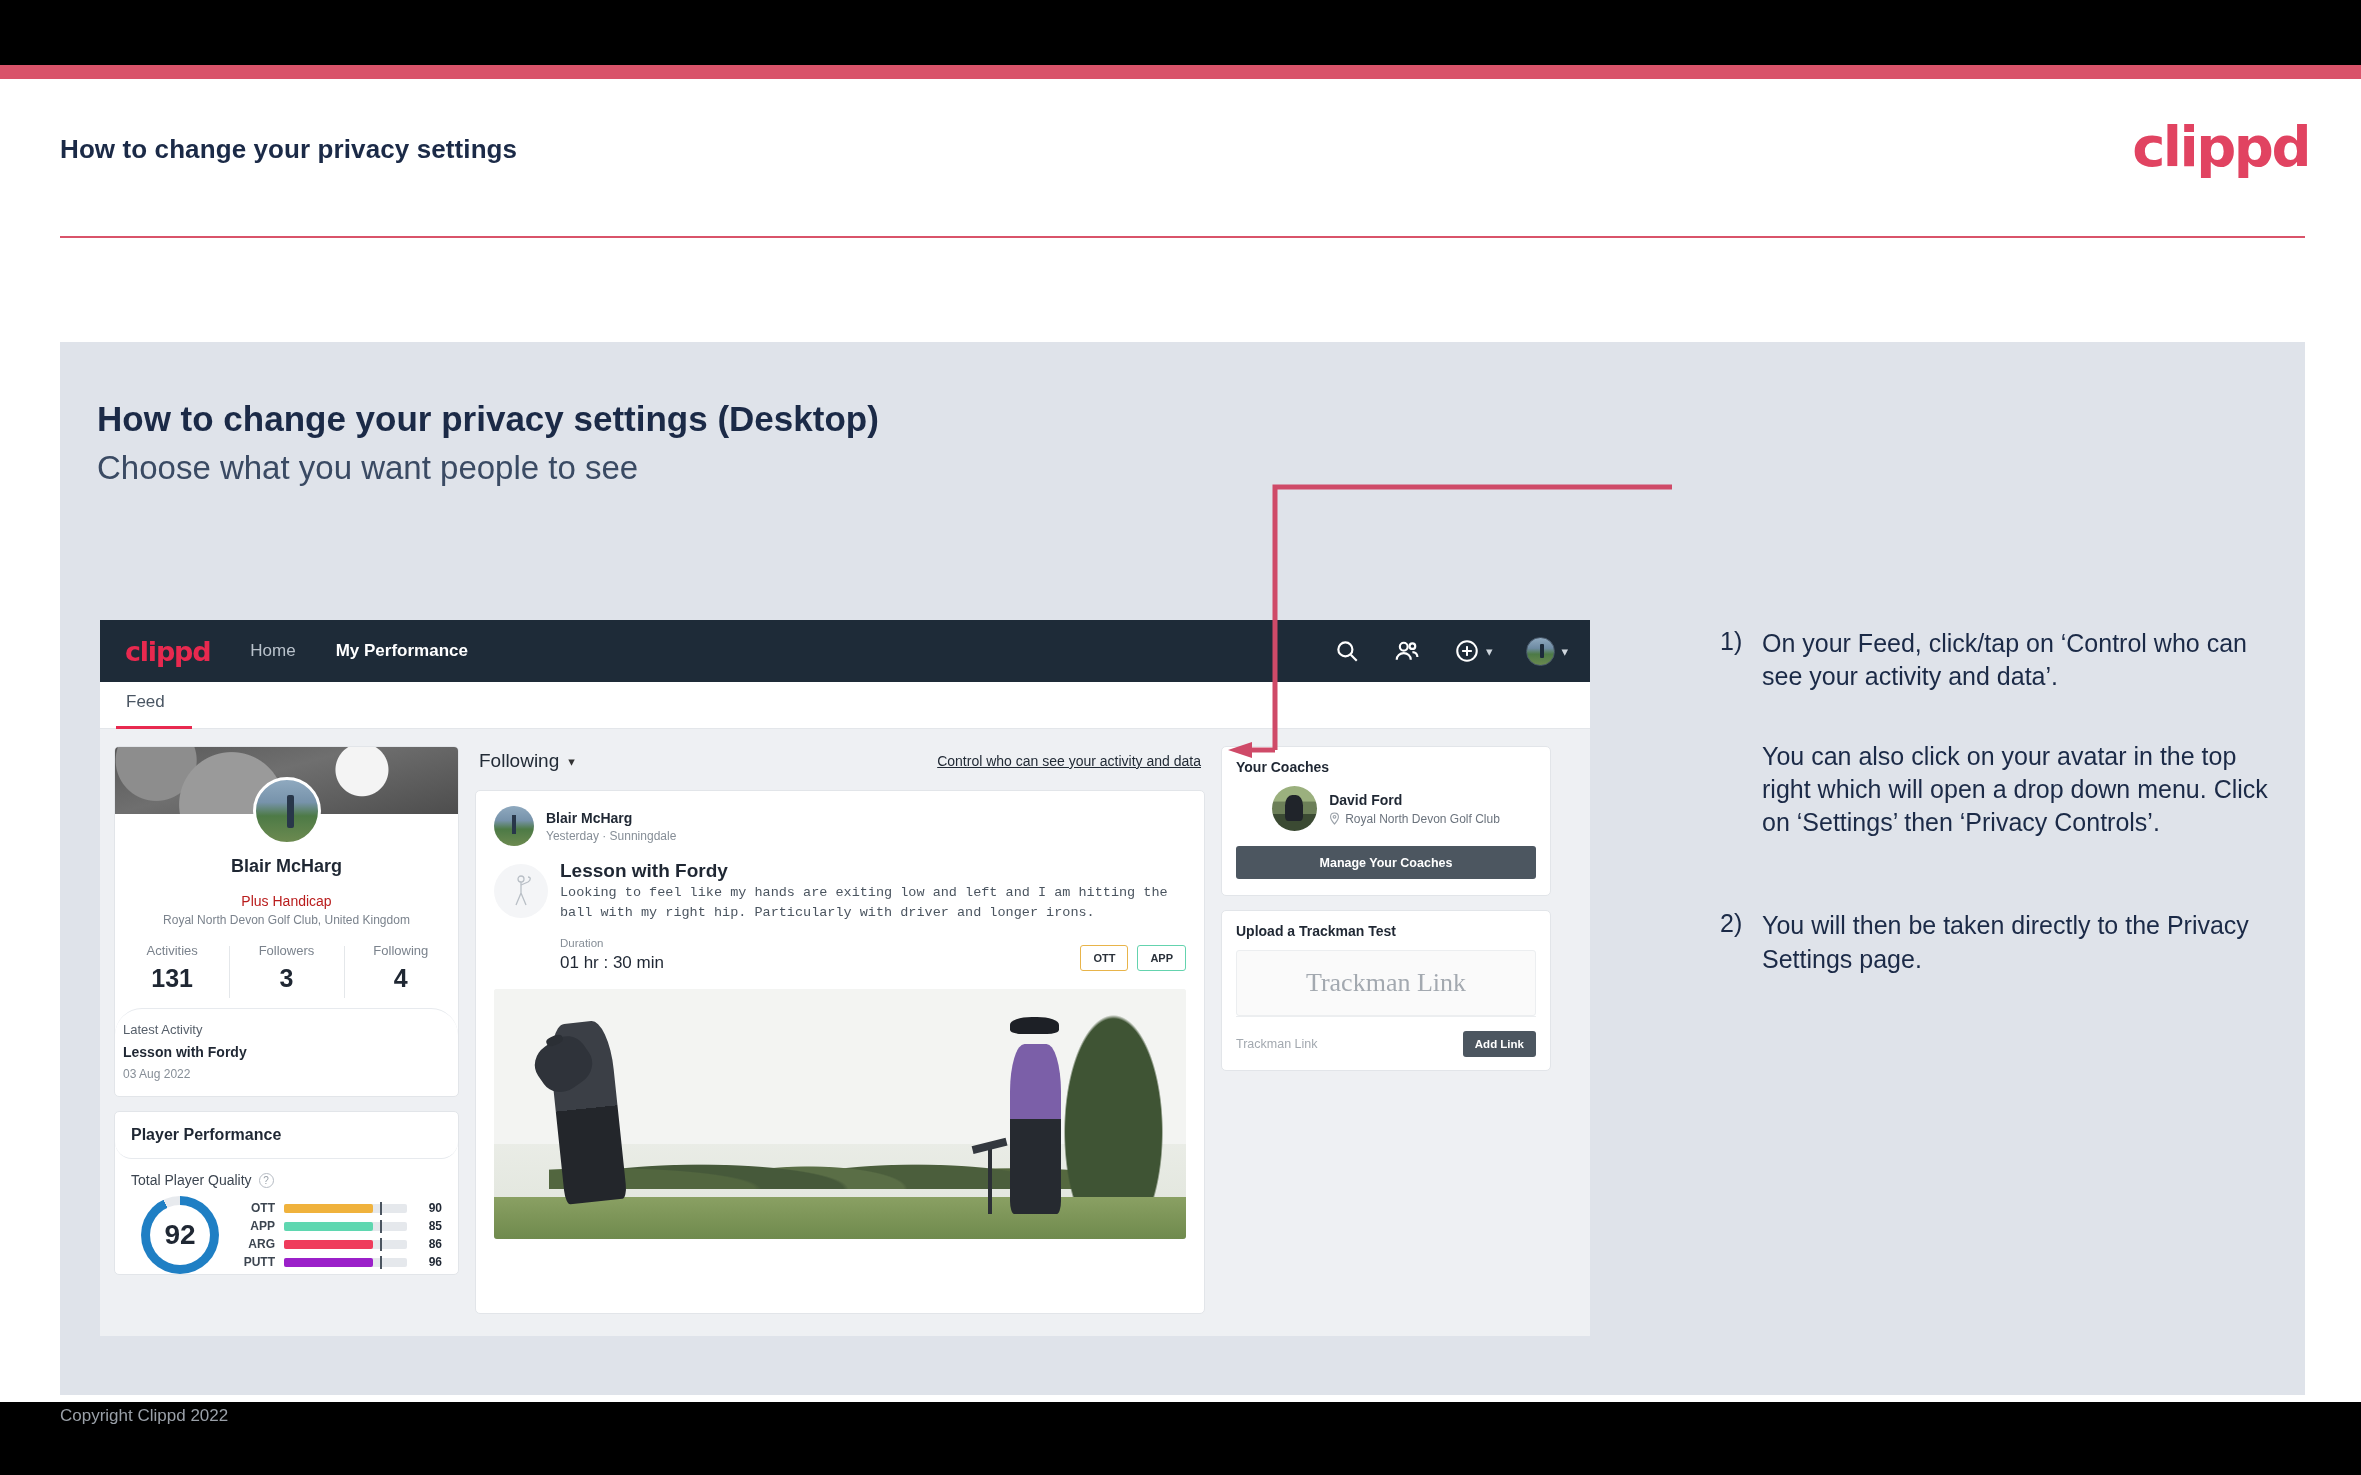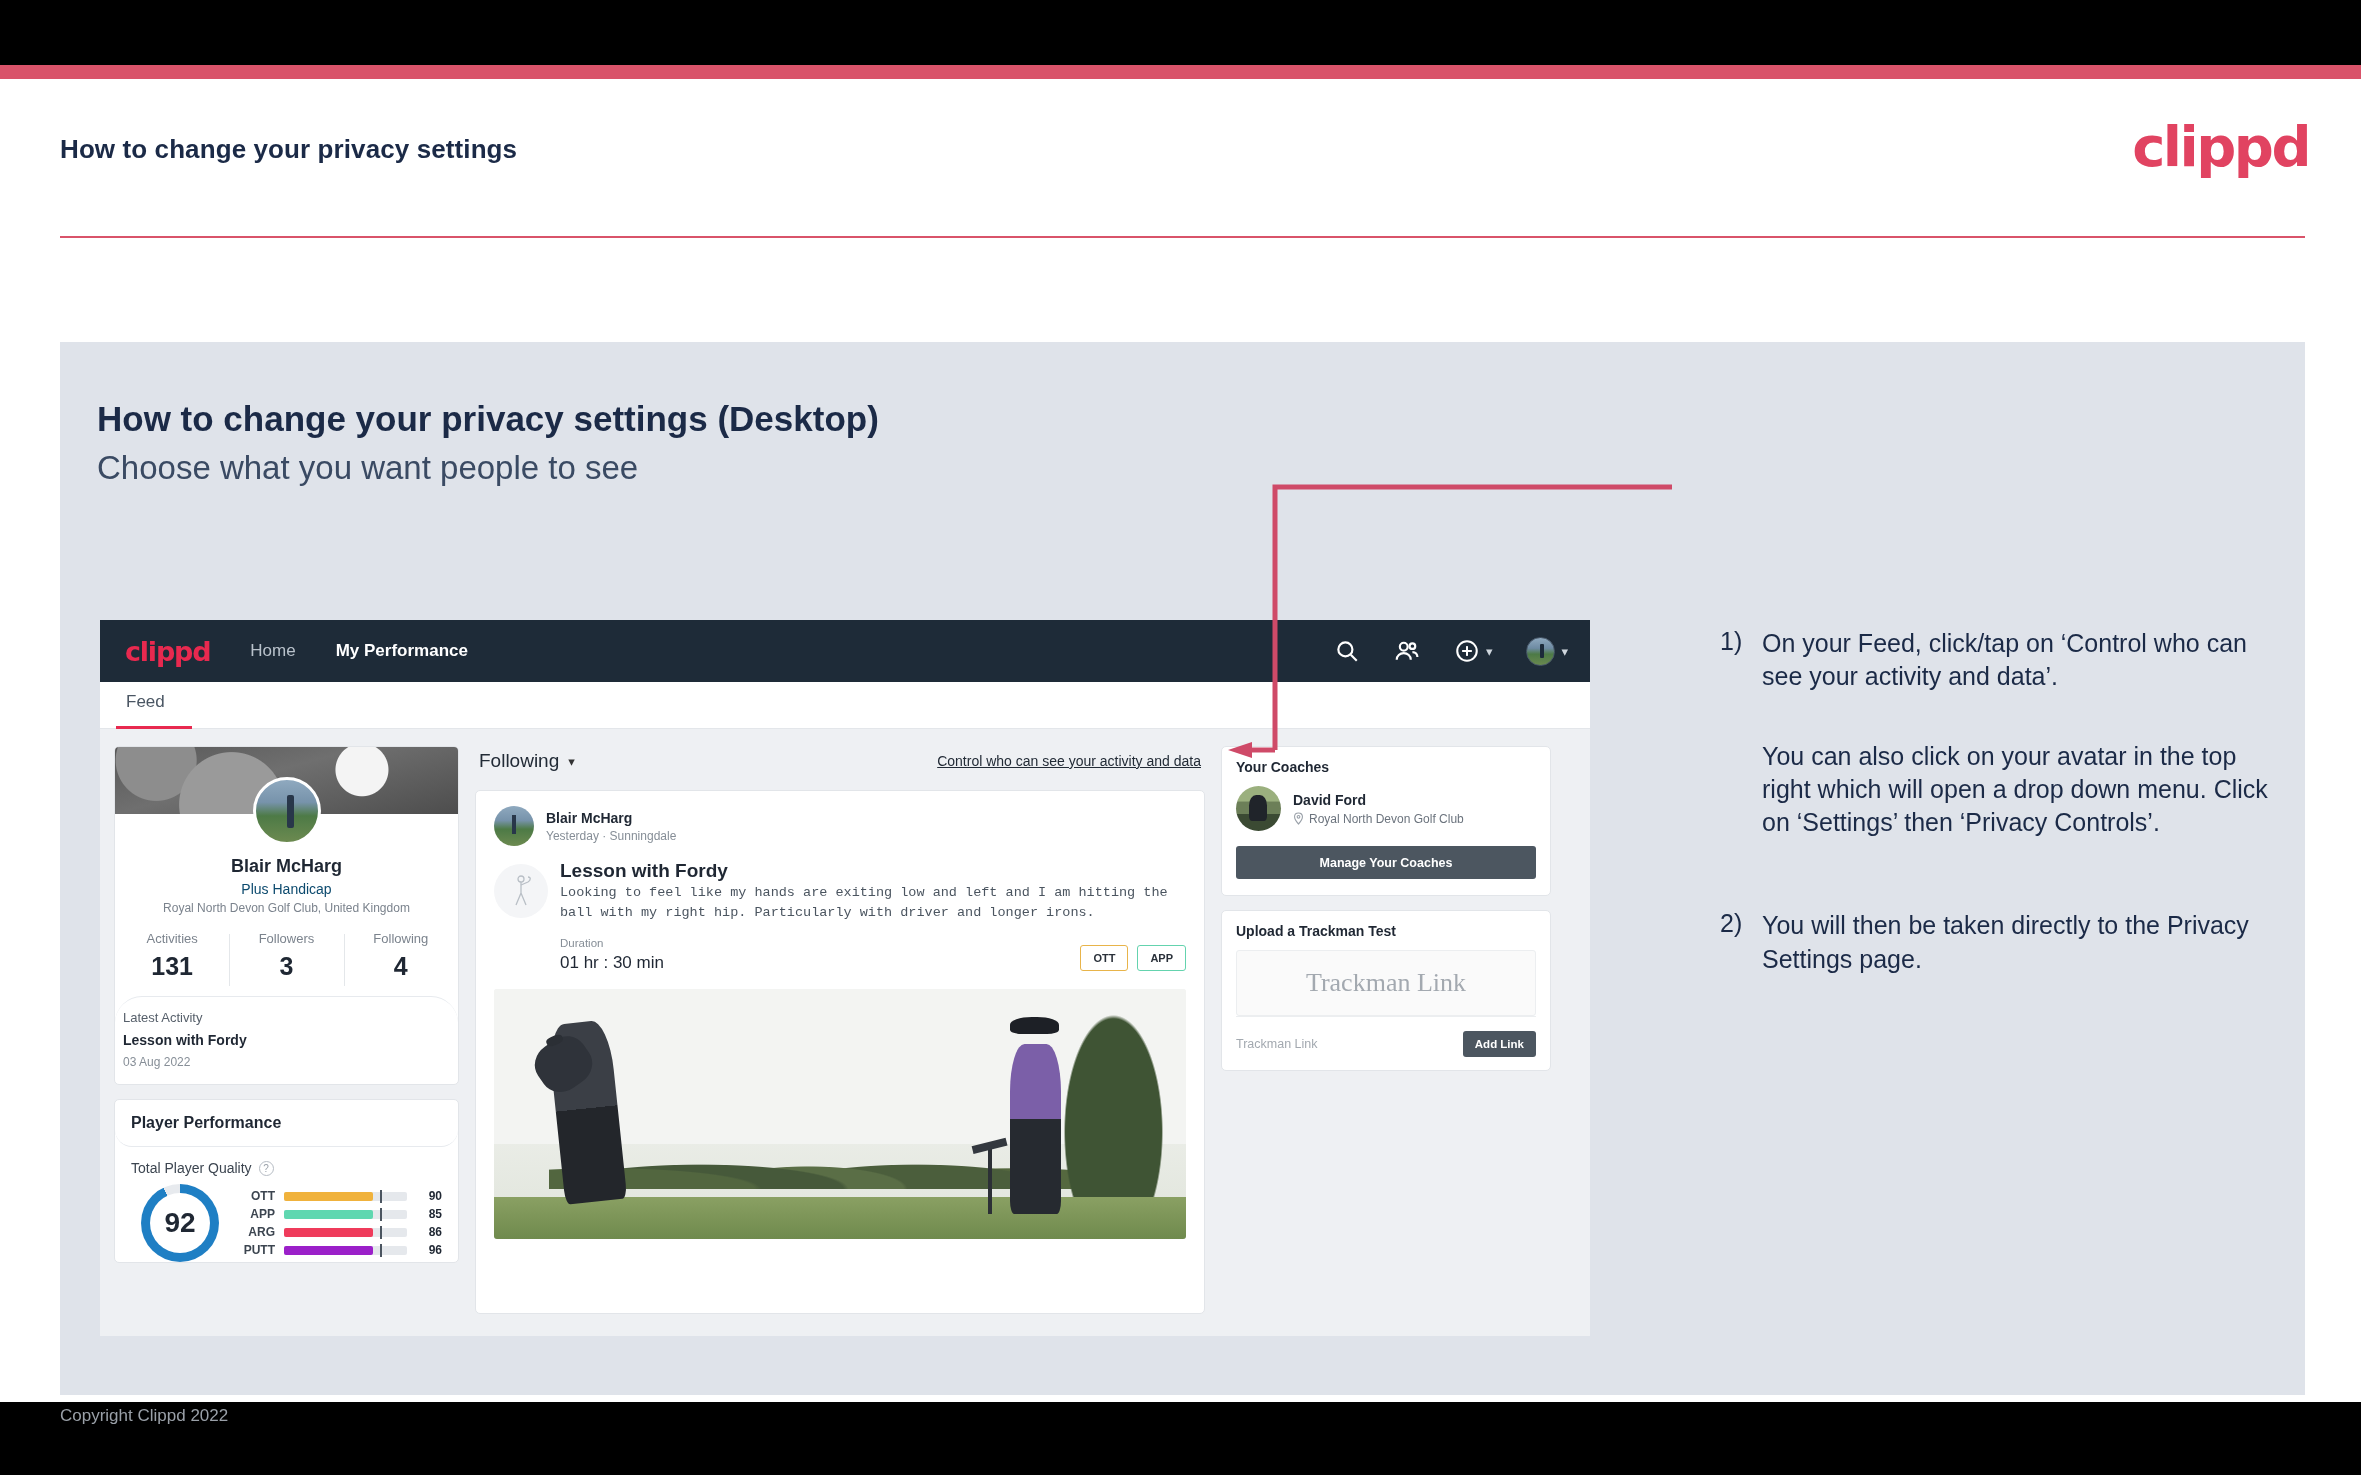--- a/index.html
+++ b/index.html
@@ -111,21 +111,21 @@
     position:absolute; left:50%; top:30px; transform:translateX(-50%);
     width:68px; height:68px; border-radius:50%; border:3px solid #fff;
     background:linear-gradient(#8fa9bf 0%,#7793ab 36%,#4d7a46 58%,#6c8a50 100%);
     overflow:hidden;
   }
   .profile-av::after{
     content:""; position:absolute; left:31px; top:15px; width:7px; height:33px;
     background:#28374a; border-radius:2px;
   }
   .prof-name { margin-top:42px; text-align:center; font-size:18px; font-weight:700; color:#1f2733; }
-  .prof-hcp  { text-align:center; font-size:14px; color:#0c4a6e; margin-top:4px; }
+  .prof-hcp  { text-align:center; font-size:14px; color:#b91c1c; margin-top:16px; }
   .prof-club { text-align:center; font-size:12px; color:#7b838d; margin-top:4px; }
   .stats { display:flex; margin-top:16px; padding-bottom:15px; }
   .stat { flex:1; text-align:center; position:relative; }
   .stat + .stat::before {
     content:""; position:absolute; left:0; top:3px; width:1px; height:52px; background:#e4e7ea;
   }
   .stat-l { font-size:13px; color:#7b838d; }
   .stat-v { font-size:25px; font-weight:700; color:#1f2733; margin-top:6px; }
   .latest { border-top:1px solid #e7eaee; padding:13px 16px 15px 8px;border-radius:27px; }
   .latest-l { font-size:13px; color:#57606b; }
@@ -221,21 +221,21 @@
     position:absolute; right:18%; bottom:10%; width:7.5%; height:68%;
     background:linear-gradient(#7b5fa8 0 44%, #262a30 44% 100%); border-radius:28% 28% 8% 8%;
   }
   .cap-b { position:absolute; right:18.4%; top:11%; width:7%; height:7%; background:#1d2026; border-radius:45% 45% 25% 25%; }
   .tripod { position:absolute; right:28%; bottom:10%; width:0.6%; height:28%; background:#2c3036; }
   .tripod-top { position:absolute; right:26%; bottom:36%; width:5%; height:3%; background:#33383f; transform:rotate(-14deg); }
 
   
   .col-right { width:330px; flex:0 0 330px; }
   .rc-head { padding:12px 14px 0 14px; font-size:14px; font-weight:700; color:#1f2733; }
-  .coach-row { display:flex; align-items:center; padding:11px 14px 0 14px; }
+  .coach-row { display:flex; align-items:center; padding:11px 14px 0 14px;justify-content:center; }
   .coach-av {
     width:45px; height:45px; border-radius:50%; flex:0 0 45px;
     background:linear-gradient(#9bb07e 0 34%, #6c7f58 35% 62%, #3b4a33 63% 100%);
     position:relative; overflow:hidden;
   }
   .coach-av::after{ content:""; position:absolute; left:13px; top:9px; width:18px; height:26px; background:#20242a; border-radius:40% 40% 18% 18%; }
   .coach-txt { margin-left:12px; }
   .coach-name { font-size:14px; font-weight:700; color:#1f2733; }
   .coach-club { font-size:12px; color:#6b737d; margin-top:4px; display:flex; align-items:center; gap:5px; }
   .btn-dark {

